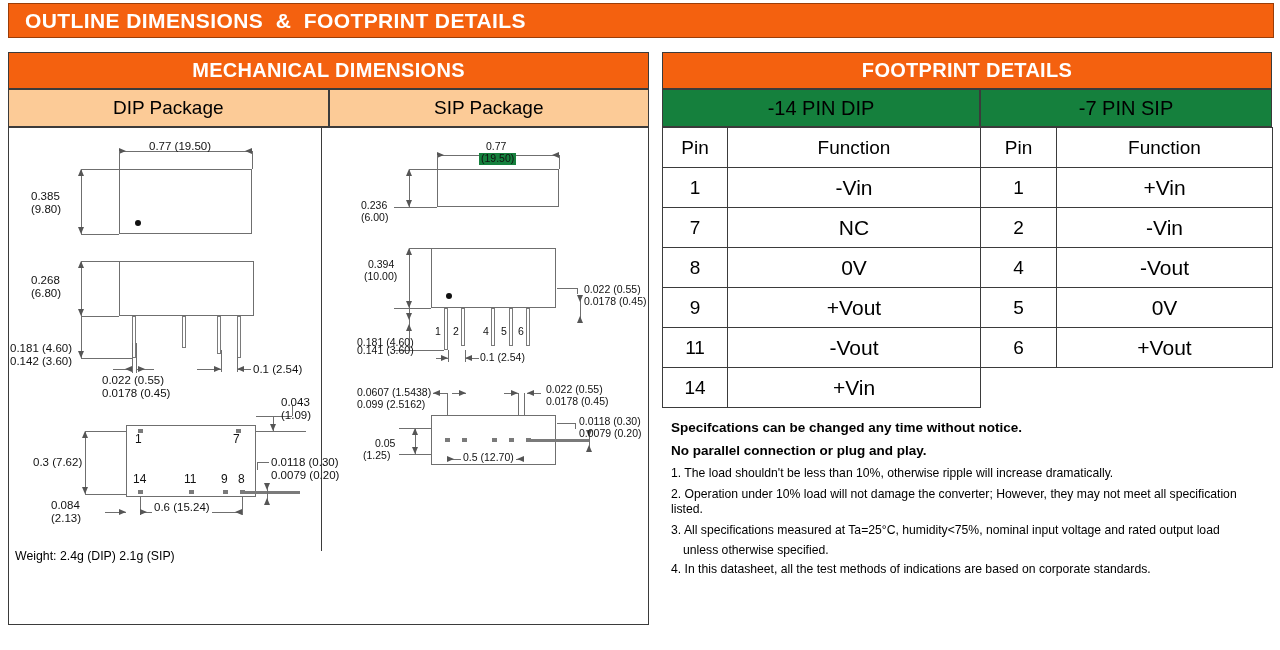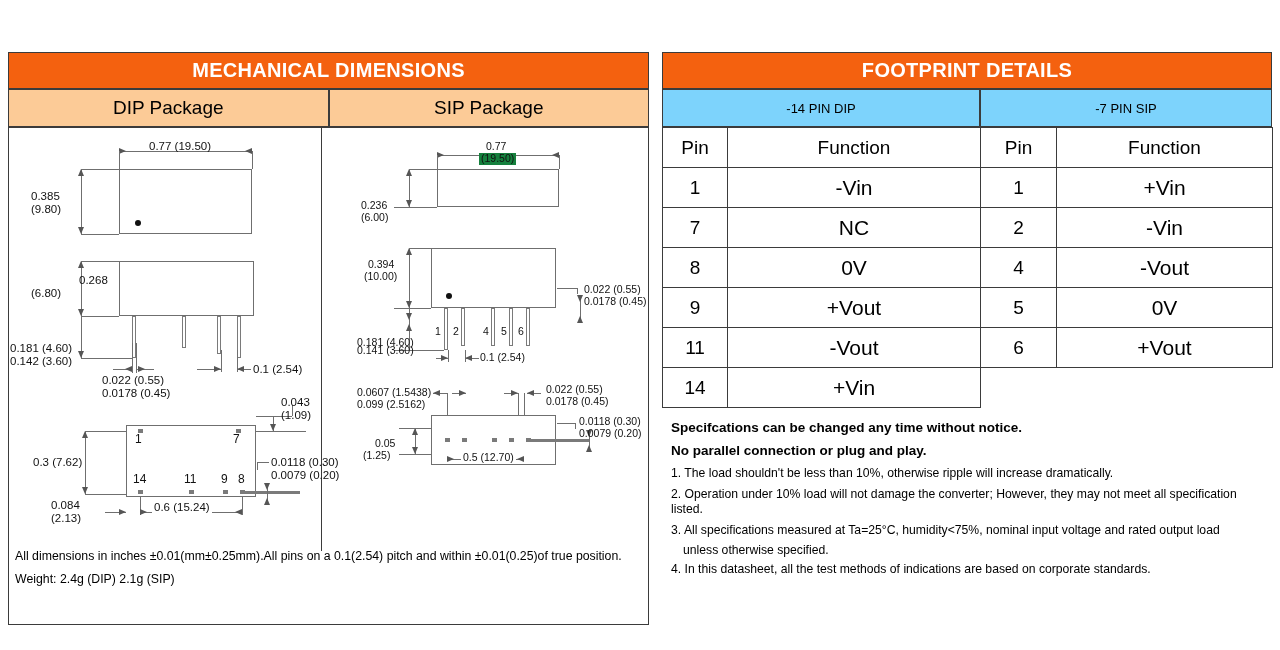--- a/index.html
+++ b/index.html
@@ -26,22 +26,22 @@
                   display:flex;align-items:center;justify-content:center;font-size:19px;}
   .mech-sub .cell:last-child{border-right-width:1.5px;border-left-width:.75px;}
 
   .draw-box{position:absolute;left:8px;top:127px;width:641px;height:498px;
             box-sizing:border-box;border:1.5px solid #3b3b3b;background:#fff;}
   .draw-split{position:absolute;left:312px;top:0;width:1px;height:423px;background:#3b3b3b;}
 
   
   .fp-head{position:absolute;left:662px;top:52px;width:610px;height:37px;}
   .fp-sub{position:absolute;left:662px;top:89px;width:610px;height:38px;display:flex;}
-  .fp-sub .c{box-sizing:border-box;background:#7dd3fc;border:1.5px solid #3b3b3b;
-             display:flex;align-items:center;justify-content:center;font-size:13px;text-align:right;}
+  .fp-sub .c{box-sizing:border-box;background:#15803d;border:1.5px solid #3b3b3b;
+             display:flex;align-items:center;justify-content:center;font-size:20px;text-align:right;}
   .fp-sub .c1{width:318px;border-right-width:.75px;}
   .fp-sub .c2{width:292px;border-left-width:.75px;}
 
   table.fp{position:absolute;left:662px;top:127px;border-collapse:collapse;
            table-layout:fixed;}
   table.fp td{border:1.25px solid #3b3b3b;height:39px;padding:0;}
   .col-pin1{width:65px;}
   .col-fn1{width:253px;}
   .col-pin2{width:76px;}
   .col-fn2{width:216px;}
@@ -80,20 +80,23 @@
   .ar-l{border-top:3.2px solid transparent;border-bottom:3.2px solid transparent;border-right:7px solid #555;}
   .ar-r{border-top:3.2px solid transparent;border-bottom:3.2px solid transparent;border-left:7px solid #555;}
   .ar-u{border-left:3.2px solid transparent;border-right:3.2px solid transparent;border-bottom:7px solid #555;}
   .ar-d{border-left:3.2px solid transparent;border-right:3.2px solid transparent;border-top:7px solid #555;}
 </style>
 </head>
 <body>
 
 <div class="page">
 
+  <div class="banner">
+    <div class="banner-title">OUTLINE DIMENSIONS  &amp;  FOOTPRINT DETAILS</div>
+  </div>
 
   <div class="mech-head hdr-orange">MECHANICAL DIMENSIONS</div>
 
   <div class="mech-sub">
     <div class="cell">DIP Package</div>
     <div class="cell">SIP Package</div>
   </div>
 
   <div class="draw-box">
     <div class="draw-split"></div>
@@ -125,21 +128,21 @@
       <div class="pin" style="left:123px;top:188px;width:4px;height:42px;"></div>
       <div class="pin" style="left:173px;top:188px;width:4px;height:32px;"></div>
       <div class="pin" style="left:208px;top:188px;width:4px;height:38px;"></div>
       <div class="pin" style="left:228px;top:188px;width:4px;height:42px;"></div>
 
       <div class="vl" style="left:72px;top:133px;height:55px;"></div>
       <div class="ar-u" style="left:68.8px;top:133px;"></div>
       <div class="ar-d" style="left:68.8px;top:181px;"></div>
       <div class="hl" style="left:72px;top:133px;width:38px;"></div>
       <div class="hl" style="left:72px;top:188px;width:38px;"></div>
-      <div class="lbl" style="left:22px;top:146px;margin-left:48px;">0.268</div>
+      <div class="lbl" style="left:22px;top:146px;">0.268</div>
       <div class="lbl" style="left:22px;top:159px;">(6.80)</div>
 
       <div class="vl" style="left:72px;top:188px;height:42px;"></div>
       <div class="ar-d" style="left:68.8px;top:223px;"></div>
       <div class="hl" style="left:72px;top:230px;width:51px;"></div>
       <div class="lbl" style="left:1px;top:214px;">0.181 (4.60)</div>
       <div class="lbl" style="left:1px;top:227px;">0.142 (3.60)</div>
 
       <div class="vl" style="left:123px;top:215px;height:30px;"></div>
       <div class="vl" style="left:127px;top:215px;height:30px;"></div>
@@ -320,21 +323,20 @@
       <div class="lbl-s" style="left:366px;top:310px;">0.05</div>
       <div class="lbl-s" style="left:354px;top:322px;">(1.25)</div>
 
       <div class="hl" style="left:438px;top:331px;width:77px;"></div>
       <div class="ar-r" style="left:438px;top:327.8px;"></div>
       <div class="ar-l" style="left:508px;top:327.8px;"></div>
       <div class="lbl-s" style="left:452px;top:324px;background:#fff;padding:0 2px;">0.5 (12.70)</div>
     </div>
 
     <div class="foot" style="position:absolute;left:6px;top:421px;width:625px;">
-      <div>All dimensions in inches ±0.01(mm±0.25mm).All pins on a 0.1(2.54) pitch and within ±0.01(0.25)of true position.</div>
       <div>Weight: 2.4g (DIP) 2.1g (SIP)</div>
     </div>
   </div>
 
   <div class="fp-head hdr-orange">FOOTPRINT DETAILS</div>
 
   <div class="fp-sub">
     <div class="c c1">-14 PIN DIP</div>
     <div class="c c2">-7 PIN SIP</div>
   </div>

